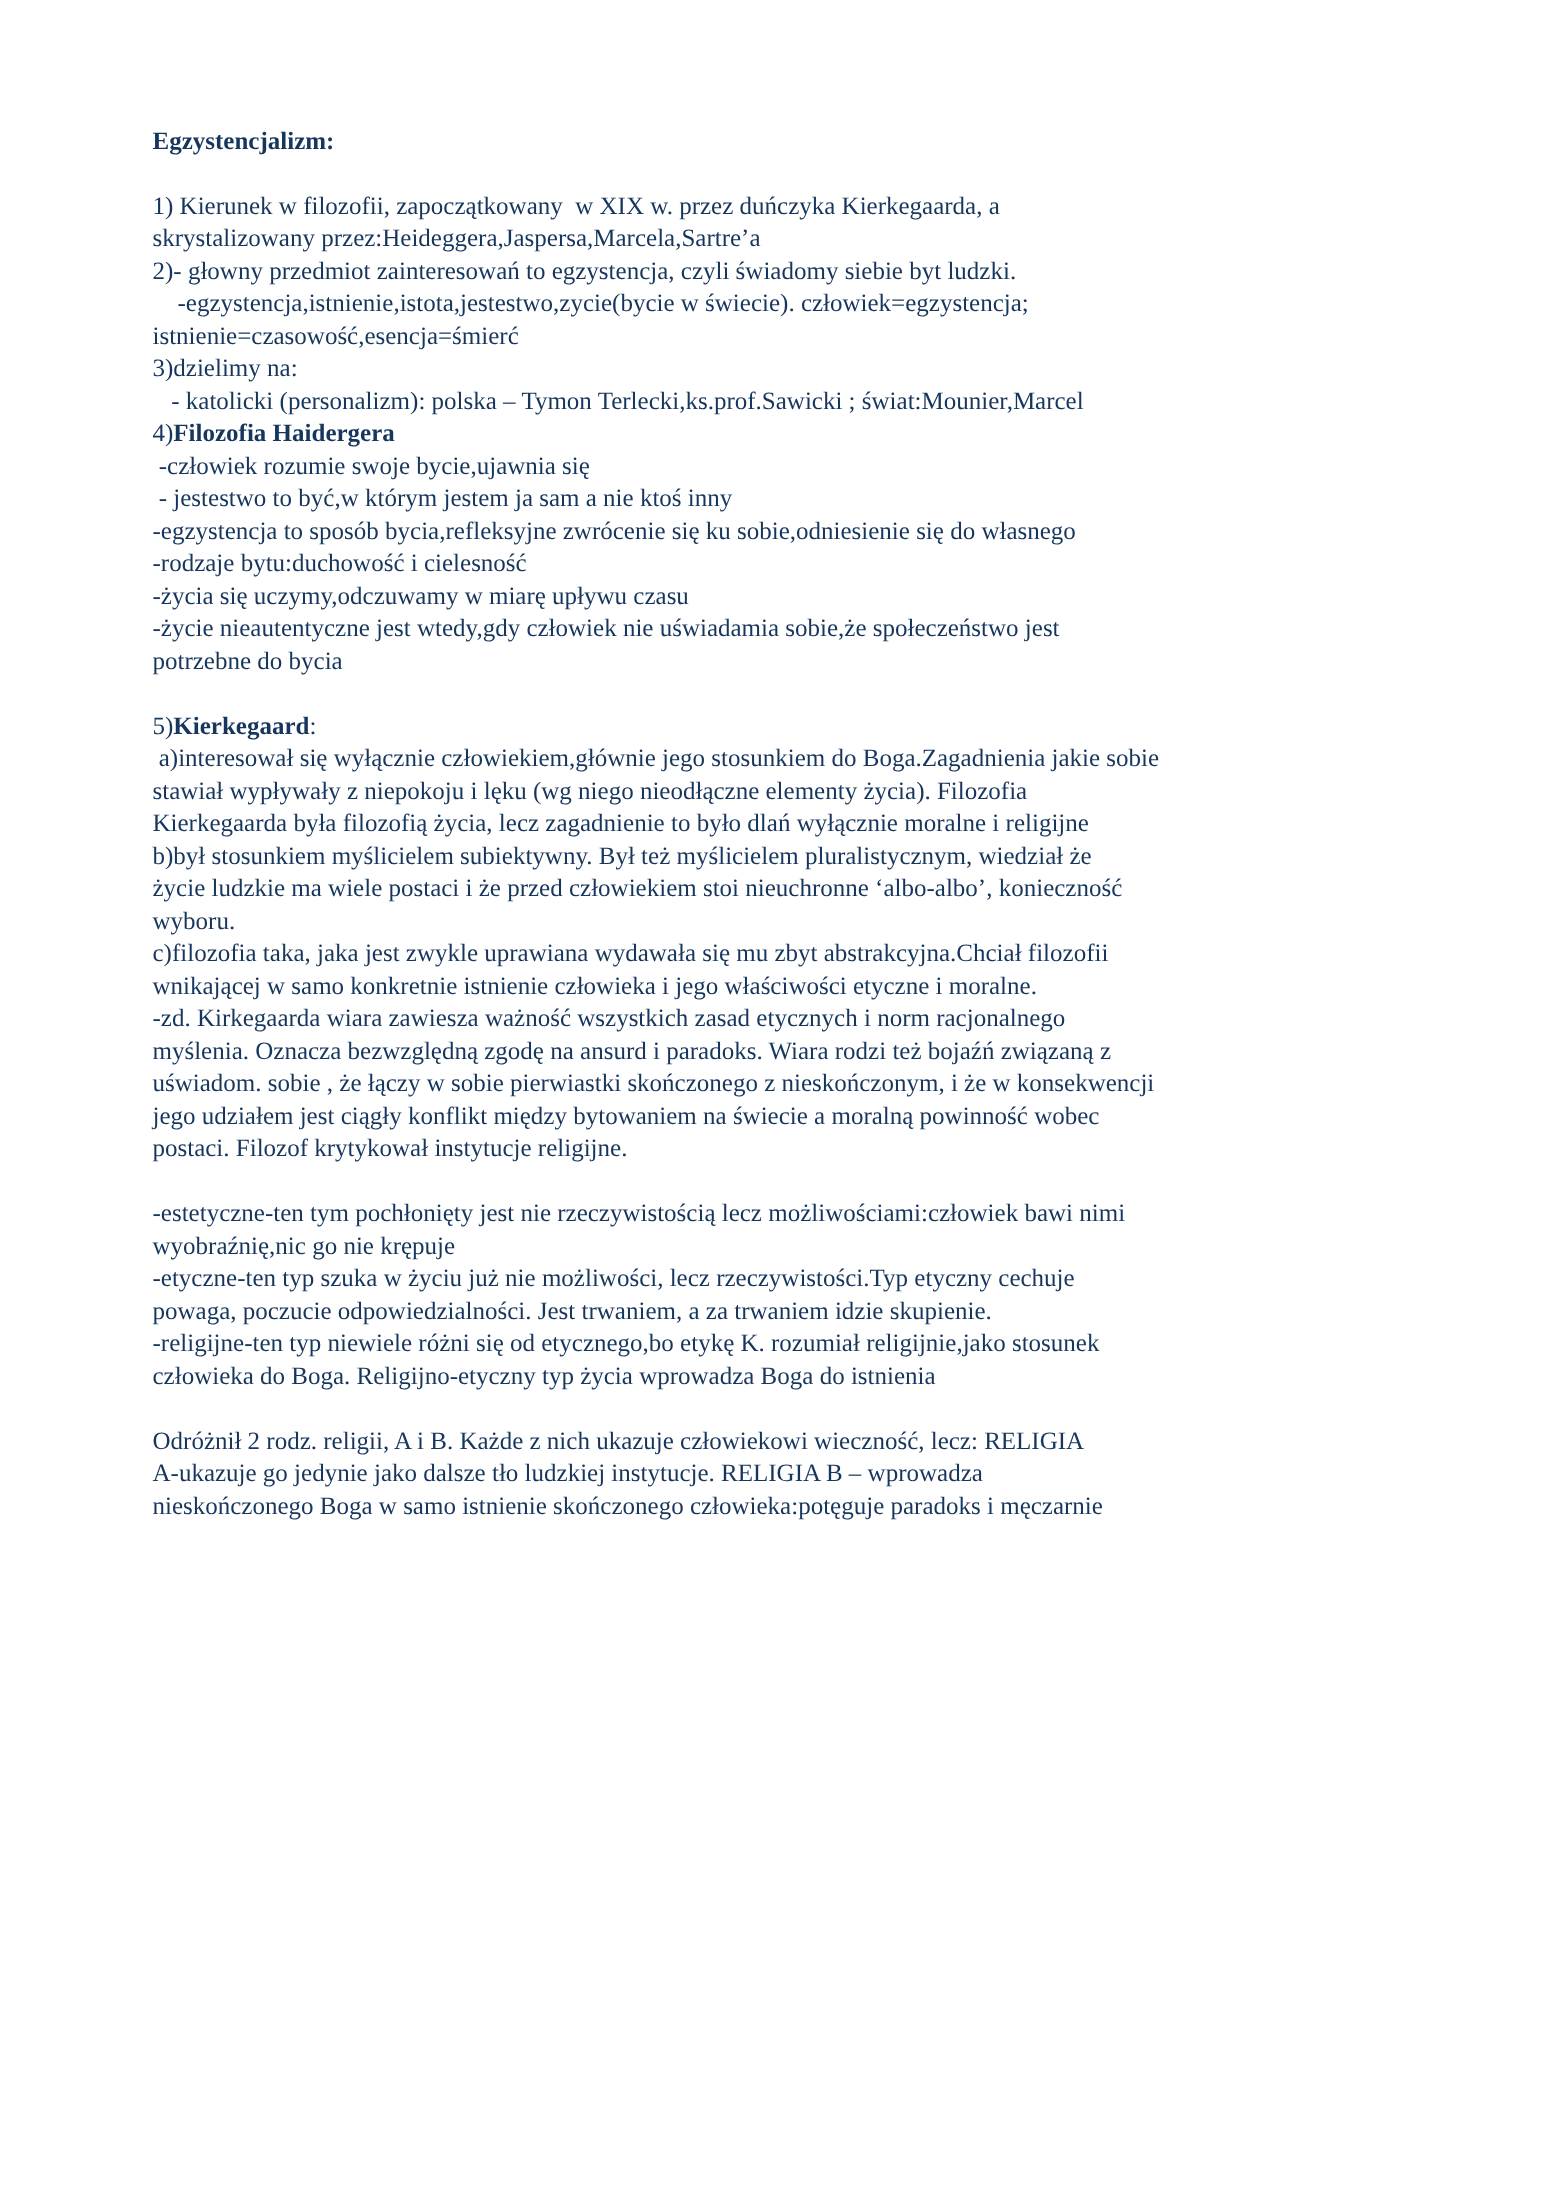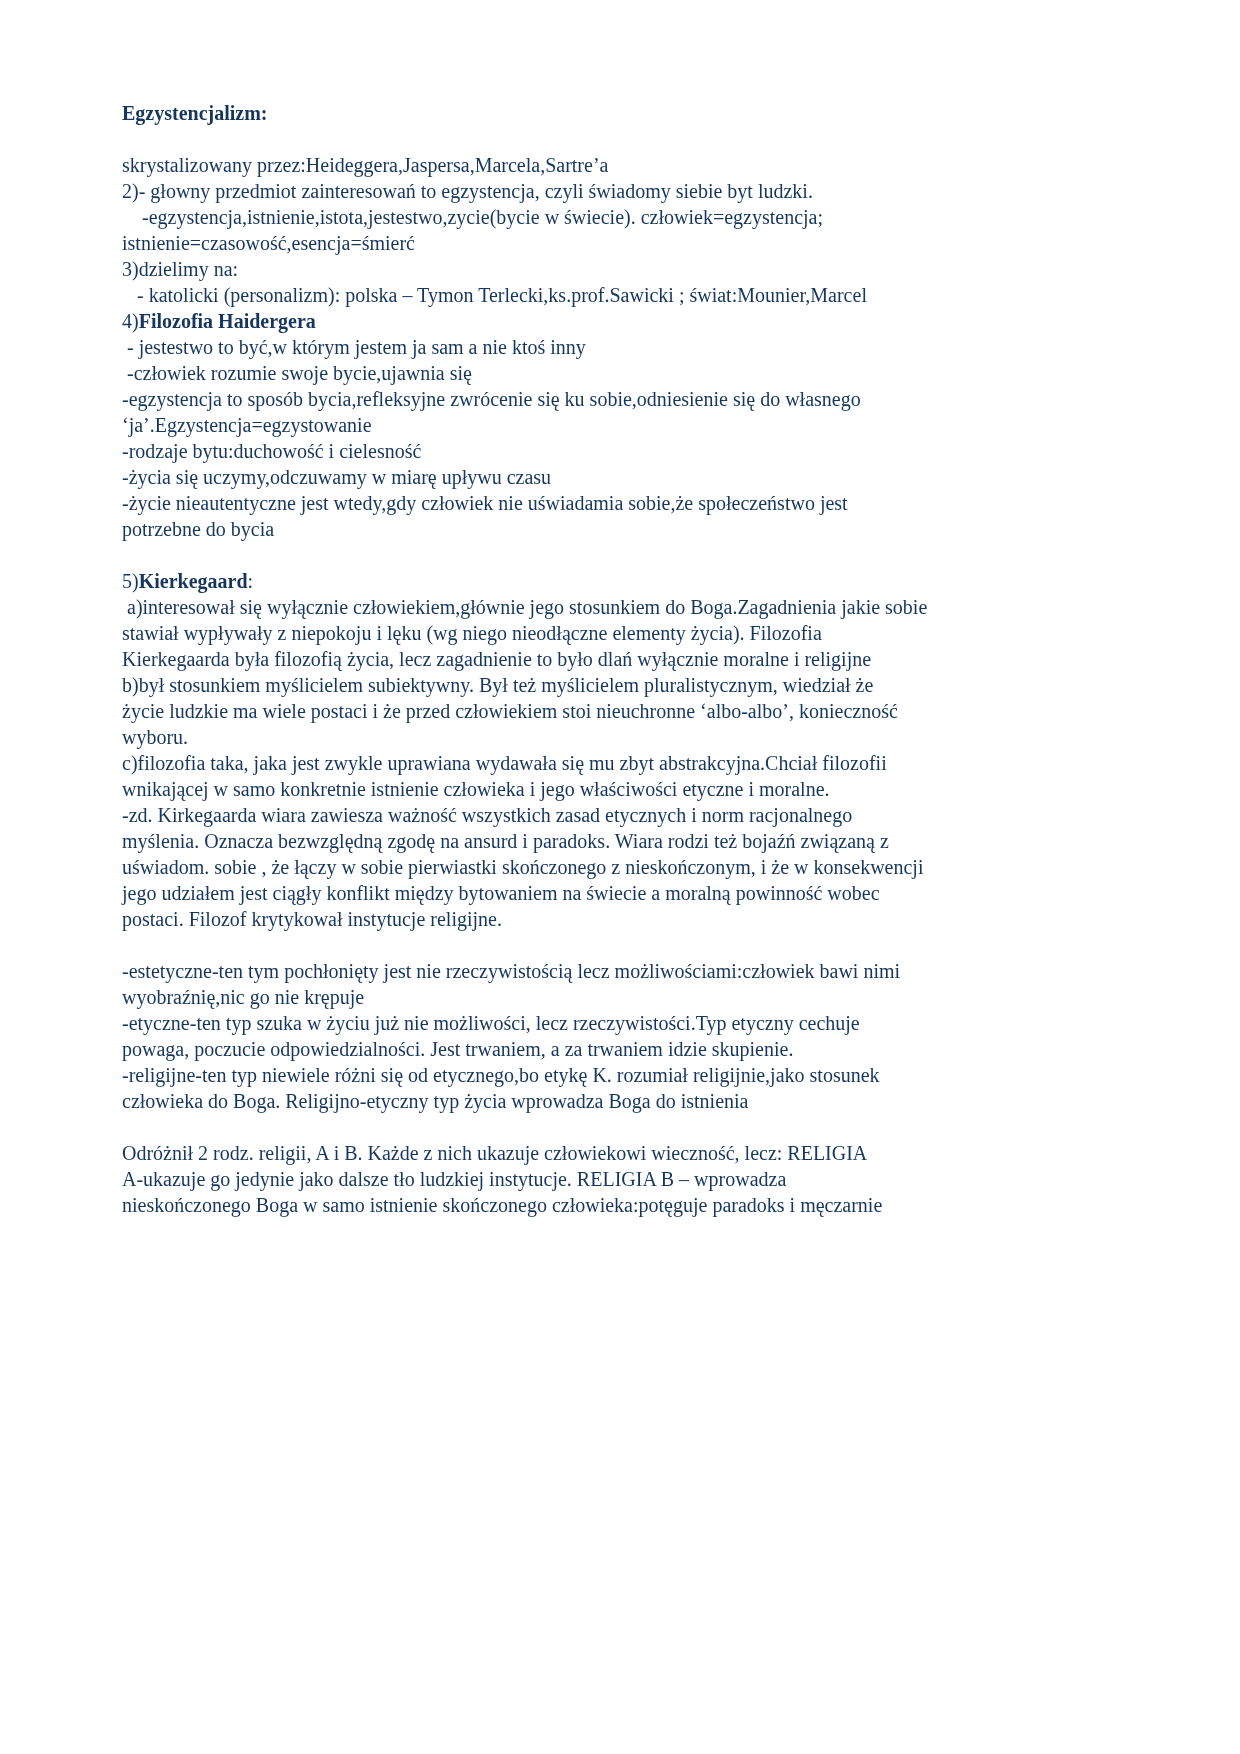--- a/index.html
+++ b/index.html
@@ -37,33 +37,33 @@
 </style>
 </head>
 <body>
 
 <div class="page">
 
   <div class="line"><span class="b">Egzystencjalizm</span><span class="b">:</span></div>
 
   <div class="line blank"></div>
 
+  <div class="line">1) Kierunek w filozofii, zapoczątkowany  w XIX w. przez duńczyka Kierkegaarda, a</div>
   <div class="line">skrystalizowany przez:Heideggera,Jaspersa,Marcela,Sartre’a</div>
   <div class="line">2)- głowny przedmiot zainteresowań to egzystencja, czyli świadomy siebie byt ludzki.</div>
   <div class="line">    -egzystencja,istnienie,istota,jestestwo,zycie(bycie w świecie). człowiek=egzystencja;</div>
   <div class="line">istnienie=czasowość,esencja=śmierć</div>
   <div class="line">3)dzielimy na:</div>
   <div class="line">   - katolicki (personalizm): polska – Tymon Terlecki,ks.prof.Sawicki ; świat:Mounier,Marcel</div>
 
   <div class="line"><span>4)</span><span class="b">Filozofia Haidergera</span></div>
 
+  <div class="line"> -człowiek rozumie swoje bycie,ujawnia się</div>
   <div class="line"> - jestestwo to być,w którym jestem ja sam a nie ktoś inny</div>
-  <div class="line"> -człowiek rozumie swoje bycie,ujawnia się</div>
   <div class="line">-egzystencja to sposób bycia,refleksyjne zwrócenie się ku sobie,odniesienie się do własnego</div>
-  <div class="line">‘ja’.Egzystencja=egzystowanie</div>
   <div class="line">-rodzaje bytu:duchowość i cielesność</div>
   <div class="line">-życia się uczymy,odczuwamy w miarę upływu czasu</div>
   <div class="line">-życie nieautentyczne jest wtedy,gdy człowiek nie uświadamia sobie,że społeczeństwo jest</div>
   <div class="line">potrzebne do bycia</div>
 
   <div class="line blank"></div>
 
   <div class="line"><span>5)</span><span class="b">Kierkegaard</span><span>:</span></div>
 
   <div class="line"> a)interesował się wyłącznie człowiekiem,głównie jego stosunkiem do Boga.Zagadnienia jakie sobie</div>

